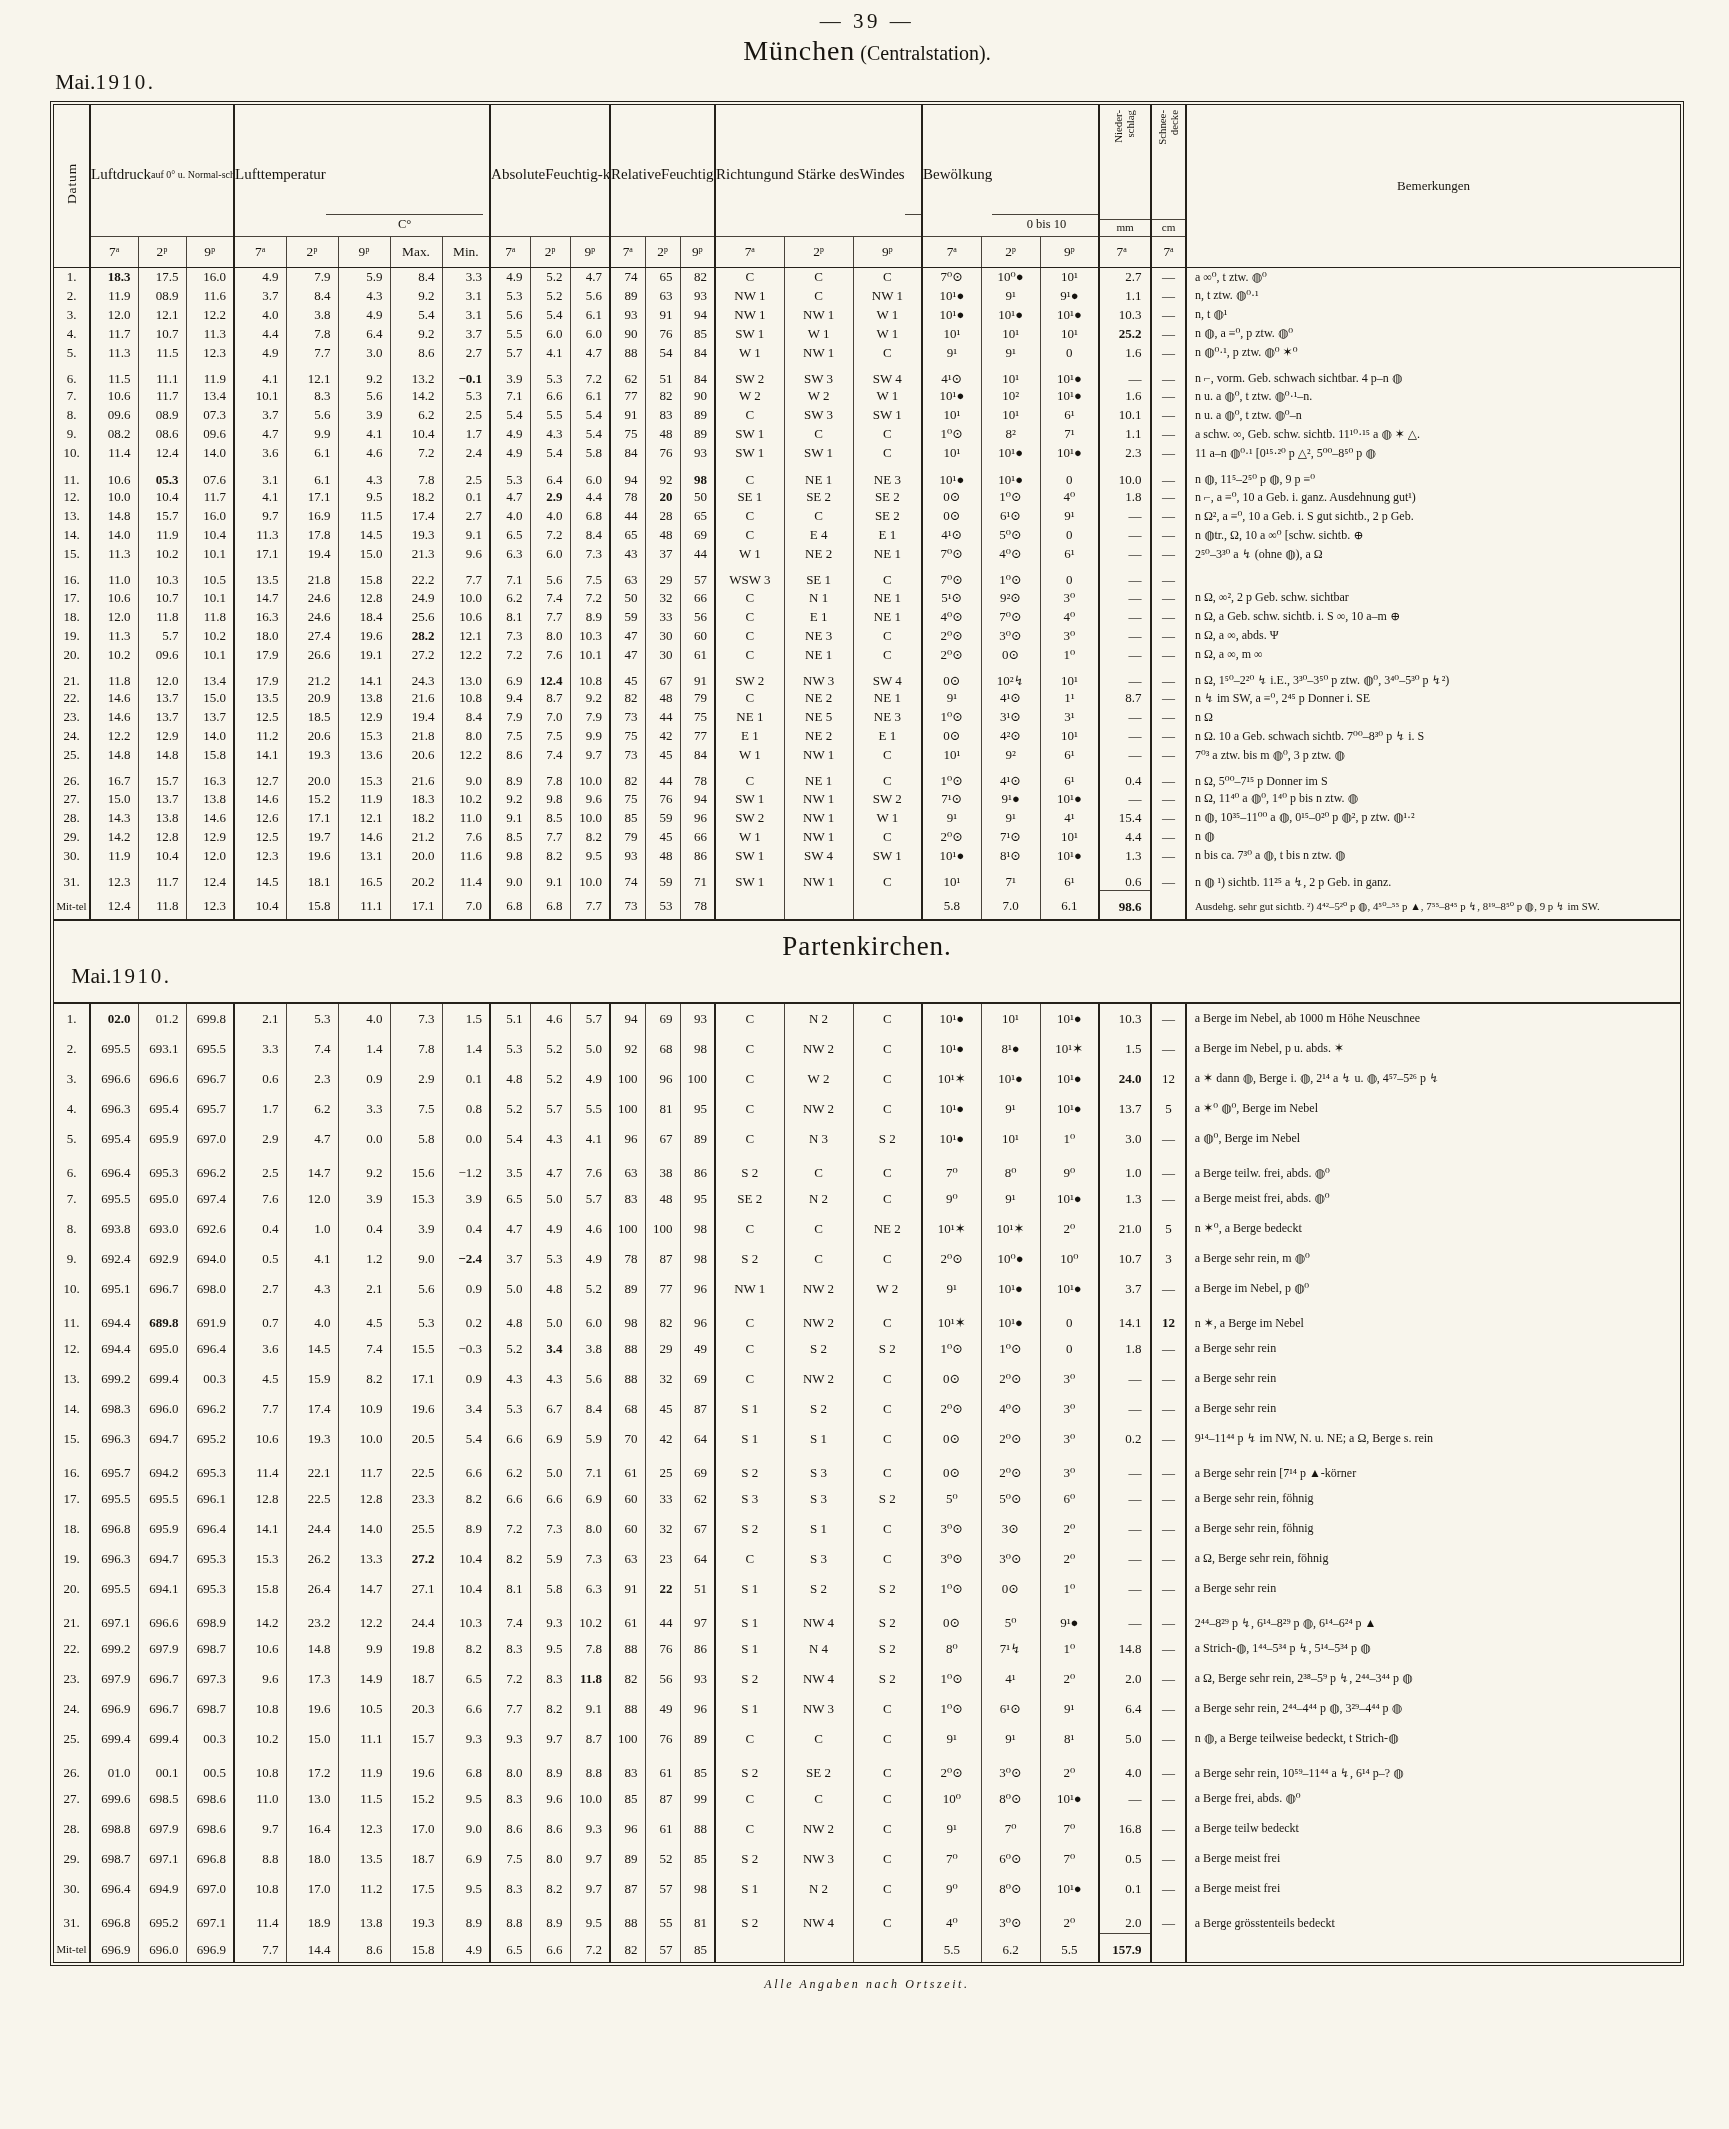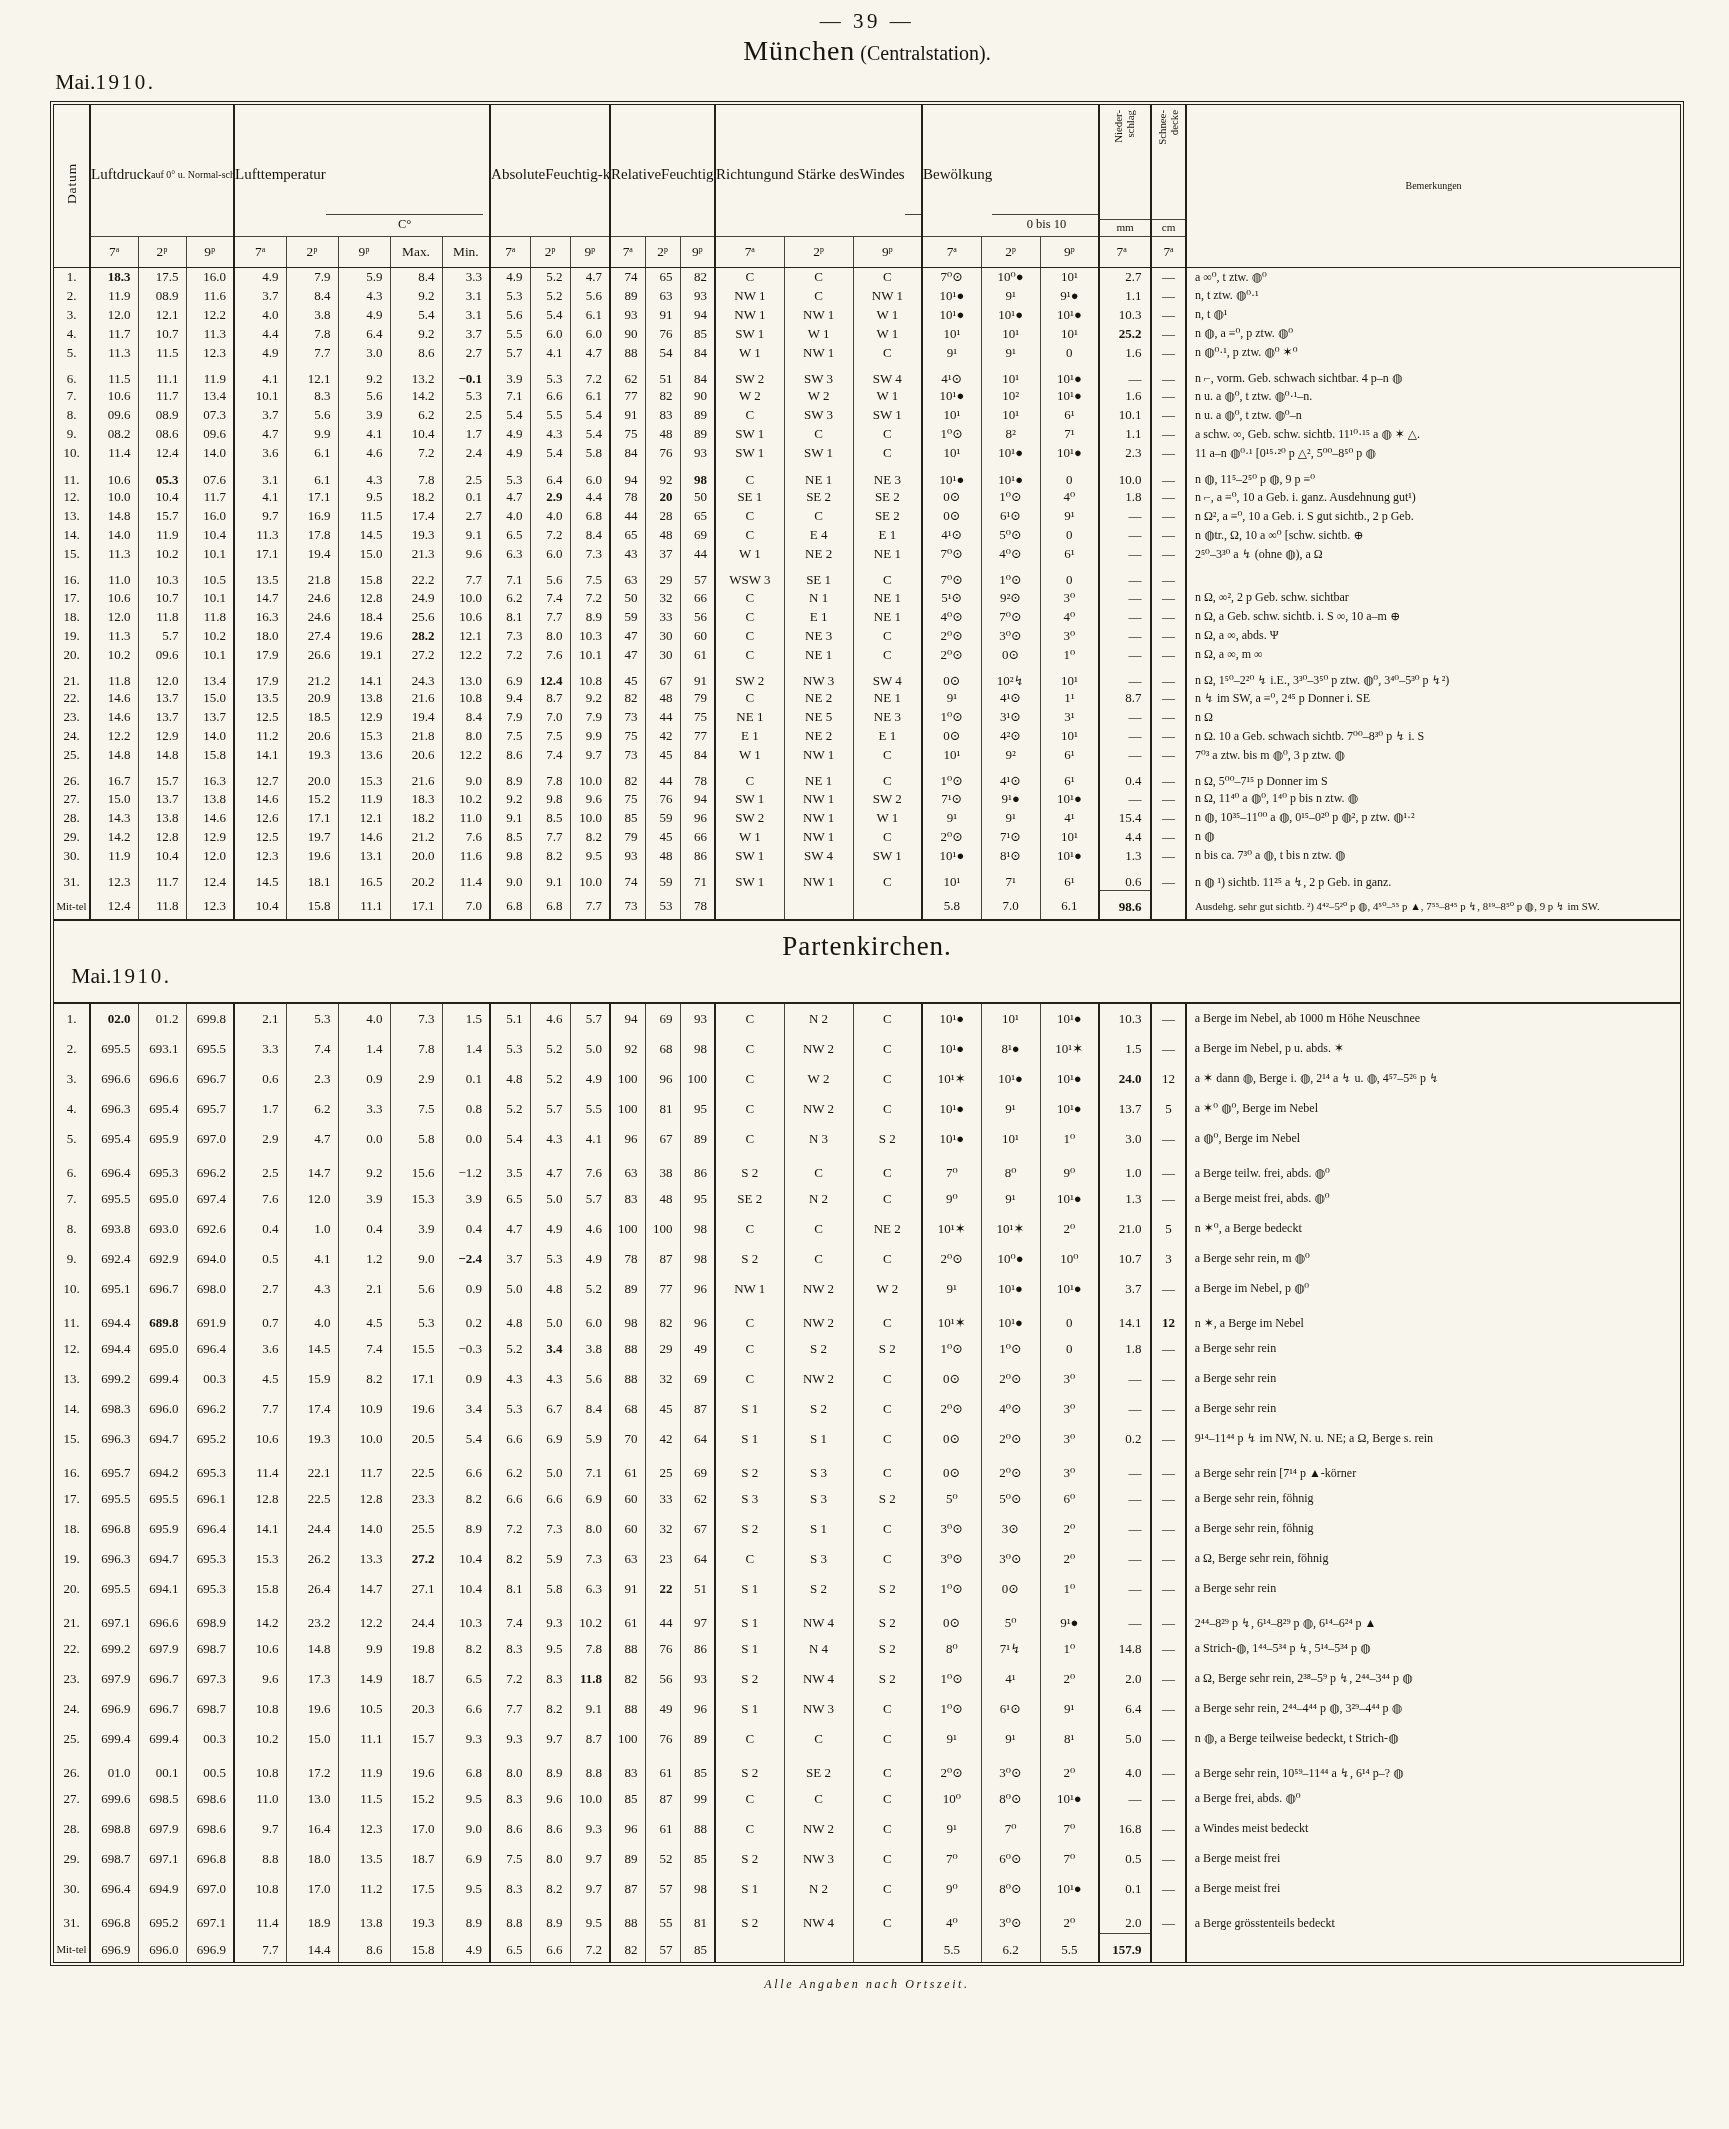--- a/index.html
+++ b/index.html
@@ -57,21 +57,21 @@
   .gtitle { font-size:15px; }
   .gsub { font-size:10px; line-height:1.18; }
   .gunit { margin-top:auto; border-top:0.9px solid #49433a; padding:2.6px 12px 3.5px; font-size:12.5px; min-width:62%; text-align:center; }
   .gwrapn { height:131px; display:flex; flex-direction:column; align-items:center; padding-top:5.2px; }
   .vpair { display:flex; flex:1; align-items:flex-start; }
   .vert { writing-mode:vertical-rl; transform:rotate(180deg); display:inline-block; }
   .vert.s { font-size:10.8px; line-height:1.1; }
   .gunitn { margin-top:auto; border-top:0.9px solid #49433a; width:100%; text-align:center; font-size:11.2px; padding:1.7px 0 2.6px; }
   .th-datum { vertical-align:middle; text-align:center; }
   .th-datum .vert { font-size:13.4px; letter-spacing:0.9px; }
-  .th-bem { vertical-align:middle; text-align:center; font-size:10px; }
+  .th-bem { vertical-align:middle; text-align:center; font-size:13px; }
   tr.times th { height:31px; border-top:0.9px solid #49433a; border-bottom:1.7px solid #25211a;
                 font-size:13.4px; vertical-align:middle; text-align:center; }
   .th-datum, .th-bem { border-bottom:1.7px solid #25211a; }
 
   
   .section { border-top:2.6px double #25211a; border-bottom:2.6px double #25211a; padding:10px 12px 7px; }
   .sec-title { text-align:center; font-size:27px; letter-spacing:0.9px; margin-bottom:1.7px; }
 
   .footer { text-align:center; font-style:italic; font-size:12px; letter-spacing:2.6px; margin-top:10.4px; }
 </style>
@@ -1806,21 +1806,21 @@
             <td class="bl c13">61</td>
             <td class="bl c14">88</td>
             <td class="dl c15">C</td>
             <td class="bl c16">NW 2</td>
             <td class="bl c17">C</td>
             <td class="dl c18">9¹</td>
             <td class="bl c19">7⁰</td>
             <td class="bl c20">7⁰</td>
             <td class="dl c21">16.8</td>
             <td class="dl c22">—</td>
-            <td class="dl c23">a Windes meist bedeckt</td>
+            <td class="dl c23">a Berge teilw bedeckt</td>
           </tr>
           <tr>
             <td class="c0">29.</td>
             <td class="dl c1">698.7</td>
             <td class="bl c2">697.1</td>
             <td class="bl c3">696.8</td>
             <td class="dl c4">8.8</td>
             <td class="bl c5">18.0</td>
             <td class="bl c6">13.5</td>
             <td class="bl c7">18.7</td>

